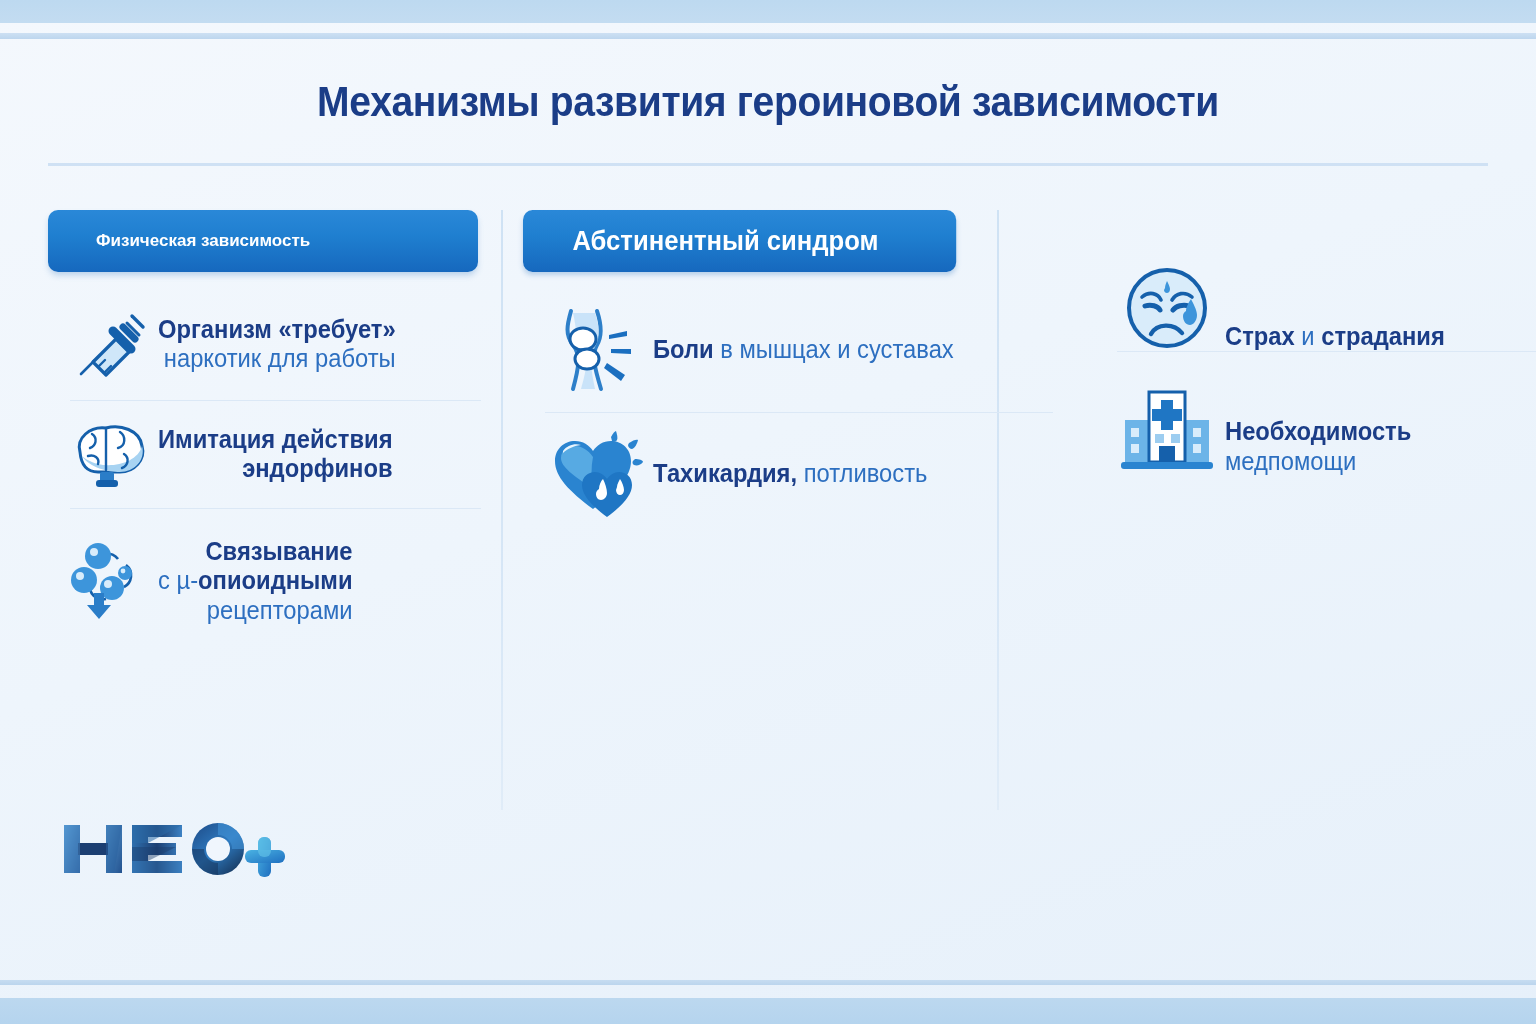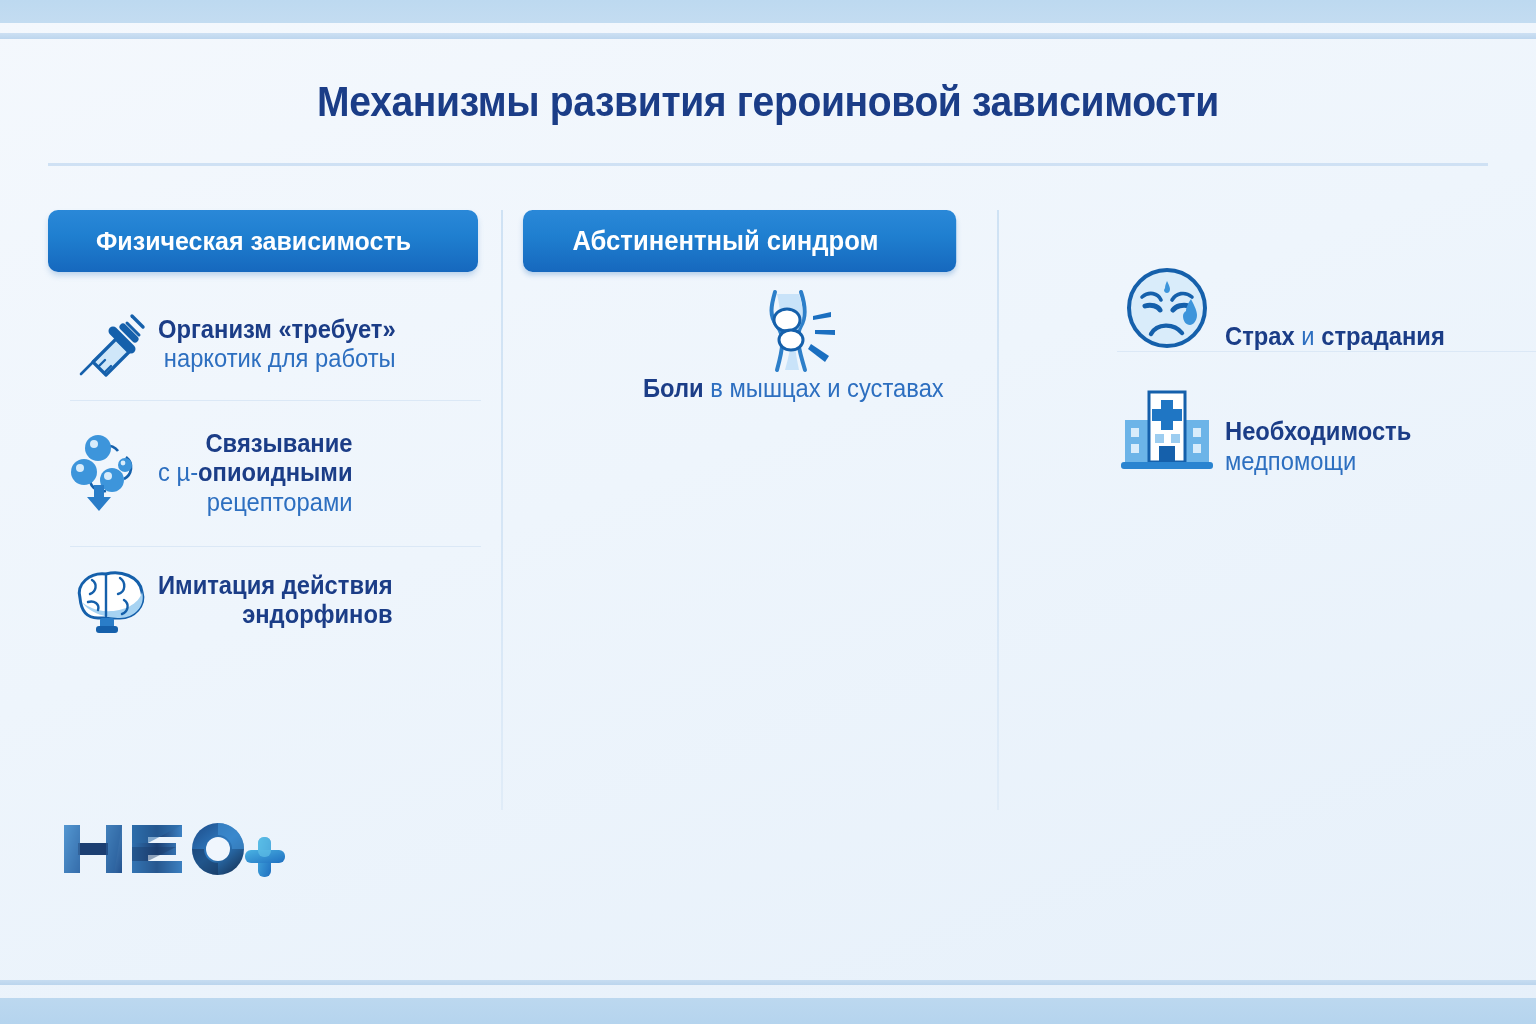--- a/index.html
+++ b/index.html
@@ -81,41 +81,41 @@
     height: 62px;
     border-radius: 10px;
     background: linear-gradient(180deg, #2a88d8 0%, #1f7fd0 42%, #1668be 100%);
     box-shadow: 0 4px 6px -1px rgba(110,160,210,0.45);
     display: flex;
     align-items: center;
     color: #ffffff;
     font-weight: bold;
     overflow: hidden;
   }
-  .badge-1 { width: 430px; padding-left: 48px; font-size: 25px; letter-spacing: 0px; }
+  .badge-1 { width: 430px; padding-left: 48px; font-size: 17px; letter-spacing: 0px; }
   .badge-2 { width: 456px; padding-left: 52px; font-size: 27px; transform: scaleX(0.95); transform-origin: left center; }
   .badge-3 { width: 460px; justify-content: center; font-size: 27px; }
 
   
   .rows { margin-top: 16px; }
   .row {
     display: flex;
     align-items: center;
     position: relative;
   }
   .row + .row::before {
     content: "";
     position: absolute;
     top: 0; left: 22px; right: 8px;
     height: 1px;
     background: #dbe8f6;
   }
   .c1 .row { height: 108px; padding: 0 0 0 14px; text-align: right; }
   .c1 .row:first-child { height: 112px; }
-  .c2 .row { height: 124px; padding-left: 18px; flex-direction: column; }
+  .c2 .row { height: 124px; padding-left: 18px; }
   .c3 .row { height: 125px; padding-left: 14px; align-items: flex-end; }
 
   .icon-wrap {
     flex: 0 0 auto;
     display: flex;
     align-items: center;
     justify-content: center;
   }
   .txt {
     font-family: "Liberation Sans Narrow", "Liberation Sans", sans-serif;
@@ -176,65 +176,65 @@
               <path d="M60 10 L71 21" stroke="#1560ab" stroke-width="3.4"></path>
             </g>
           </svg>
         </div>
         <div class="txt">
           <span class="line"><span class="b">Организм «требует»</span></span>
           <span class="line"><span class="n">наркотик для работы</span></span>
         </div>
       </div>
 
-      <div class="row" style="height:146px;">
-        <div class="icon-wrap" style="width:96px;">
-          <svg width="84" height="84" viewBox="0 0 84 84">
-            <g fill="none" stroke="#1560ab" stroke-width="2.6">
-              <path d="M20 22 C28 12 44 12 50 20"></path>
-              <path d="M58 26 C66 32 64 44 56 48"></path>
-              <path d="M22 44 C20 54 28 62 38 60"></path>
-            </g>
-            <circle cx="30" cy="17" r="13" fill="#3d95db"></circle>
-            <circle cx="26" cy="13" r="4" fill="#d8ecfb"></circle>
-            <circle cx="16" cy="41" r="13" fill="#3d95db"></circle>
-            <circle cx="12" cy="37" r="4" fill="#d8ecfb"></circle>
-            <circle cx="44" cy="49" r="12" fill="#3d95db"></circle>
-            <circle cx="40" cy="45" r="4" fill="#d8ecfb"></circle>
-            <circle cx="57" cy="34" r="7" fill="#3d95db"></circle>
-            <circle cx="55" cy="32" r="2.4" fill="#d8ecfb"></circle>
-            <path d="M26 54 L36 54 L36 66 L43 66 L31 80 L19 66 L26 66 Z" fill="#2a7dc8"></path>
-          </svg>
-        </div>
-        <div class="txt">
-          <span class="line"><span class="b">Связывание</span></span>
-          <span class="line"><span class="n">с µ-</span><span class="b">опиоидными</span></span>
-          <span class="line"><span class="n">рецепторами</span></span>
-        </div>
-      </div>
-
       <div class="row">
         <div class="icon-wrap" style="width:96px;">
           <svg width="84" height="72" viewBox="0 0 84 72">
             <path d="M12 34 C8 20 22 8 38 10 C52 6 72 12 74 28 C78 42 66 54 52 54 L30 54 C18 54 13 46 12 34 Z" fill="#ffffff" stroke="#1560ab" stroke-width="3" stroke-linejoin="round"></path>
             <path d="M14 38 C22 50 40 54 52 54 C66 54 78 42 74 28 C70 44 46 50 30 46 C22 44 16 40 14 38 Z" fill="#a7d3f2"></path>
             <g fill="none" stroke="#1560ab" stroke-width="2.4" stroke-linecap="round">
               <path d="M38 10 L38 52"></path>
               <path d="M24 16 C30 20 28 28 22 30"></path>
               <path d="M52 14 C58 18 58 28 50 30"></path>
               <path d="M20 38 C26 36 32 40 30 46"></path>
               <path d="M56 36 C62 40 60 48 54 50"></path>
             </g>
             <rect x="32" y="54" width="14" height="10" rx="2" fill="#2a7dc8"></rect>
             <rect x="28" y="62" width="22" height="7" rx="3" fill="#1560ab"></rect>
           </svg>
         </div>
         <div class="txt">
           <span class="line"><span class="b">Имитация действия</span></span>
           <span class="line"><span class="b">эндорфинов</span></span>
+        </div>
+      </div>
+
+      <div class="row" style="height:146px;">
+        <div class="icon-wrap" style="width:96px;">
+          <svg width="84" height="84" viewBox="0 0 84 84">
+            <g fill="none" stroke="#1560ab" stroke-width="2.6">
+              <path d="M20 22 C28 12 44 12 50 20"></path>
+              <path d="M58 26 C66 32 64 44 56 48"></path>
+              <path d="M22 44 C20 54 28 62 38 60"></path>
+            </g>
+            <circle cx="30" cy="17" r="13" fill="#3d95db"></circle>
+            <circle cx="26" cy="13" r="4" fill="#d8ecfb"></circle>
+            <circle cx="16" cy="41" r="13" fill="#3d95db"></circle>
+            <circle cx="12" cy="37" r="4" fill="#d8ecfb"></circle>
+            <circle cx="44" cy="49" r="12" fill="#3d95db"></circle>
+            <circle cx="40" cy="45" r="4" fill="#d8ecfb"></circle>
+            <circle cx="57" cy="34" r="7" fill="#3d95db"></circle>
+            <circle cx="55" cy="32" r="2.4" fill="#d8ecfb"></circle>
+            <path d="M26 54 L36 54 L36 66 L43 66 L31 80 L19 66 L26 66 Z" fill="#2a7dc8"></path>
+          </svg>
+        </div>
+        <div class="txt">
+          <span class="line"><span class="b">Связывание</span></span>
+          <span class="line"><span class="n">с µ-</span><span class="b">опиоидными</span></span>
+          <span class="line"><span class="n">рецепторами</span></span>
         </div>
       </div>
 
 
     </div>
   </div>
 
   <div class="col col-2 c2">
     <div class="badge badge-2">
       <span>Абстинентный синдром</span>
@@ -254,20 +254,40 @@
               <path d="M60 42 L80 42 L80 47 L60 46 Z"></path>
               <path d="M56 56 L74 68 L70 74 L53 61 Z"></path>
             </g>
           </svg>
         </div>
         <div class="txt">
           <span class="line"><span class="b">Боли</span><span class="n"> в мышцах и суставах</span></span>
         </div>
       </div>
 
+      <div class="row">
+        <div class="icon-wrap" style="width:112px;">
+          <svg width="96" height="86" viewBox="0 0 96 86">
+            <path d="M44 78 C20 60 6 46 6 30 C6 18 15 10 26 10 C34 10 40 14 44 20 C48 14 54 10 62 10 C73 10 82 18 82 30 C82 46 68 60 44 78 Z" fill="#2a84d0"></path>
+            <path d="M44 58 C24 44 12 36 12 27 C12 19 19 15 26 15 C33 15 39 19 44 26 C42 36 42 48 44 58 Z" fill="#5fb0e6" opacity="0.85"></path>
+            <path d="M14 20 C18 14 26 12 32 14 C24 15 18 18 14 22 Z" fill="#e8f5fe"></path>
+            <path d="M58 86 C42 74 33 64 33 54 C33 46 39 41 46 41 C51 41 55 44 58 48 C61 44 65 41 70 41 C77 41 83 46 83 54 C83 64 74 74 58 86 Z" fill="#1f76c4"></path>
+            <path d="M50 58 C50 54 52 50 54 48 C56 52 58 58 58 62 C58 66 55 69 52 69 C49 69 47 66 47 63 C47 61 48 59 50 58 Z" fill="#ffffff"></path>
+            <path d="M68 56 C68 53 70 50 71 48 C73 51 75 56 75 59 C75 62 73 64 71 64 C69 64 67 62 67 59 Z" fill="#ffffff"></path>
+            <g fill="#2a84d0">
+              <path d="M62 6 C64 2 66 0 67 0 C68 3 69 7 68 9 C67 11 64 11 63 10 Z"></path>
+              <path d="M80 12 C84 9 88 8 89 9 C88 13 86 17 83 18 C81 18 79 16 79 14 Z"></path>
+              <path d="M86 28 C90 28 94 29 94 31 C92 34 88 35 85 34 C83 33 83 30 85 29 Z"></path>
+            </g>
+          </svg>
+        </div>
+        <div class="txt">
+          <span class="line"><span class="b">Тахикардия,</span><span class="n"> потливость</span></span>
+        </div>
+      </div>
 
 
 
     </div>
   </div>
 
   <div class="col col-3 c3">
     <div class="rows">
 
       <div class="row">

